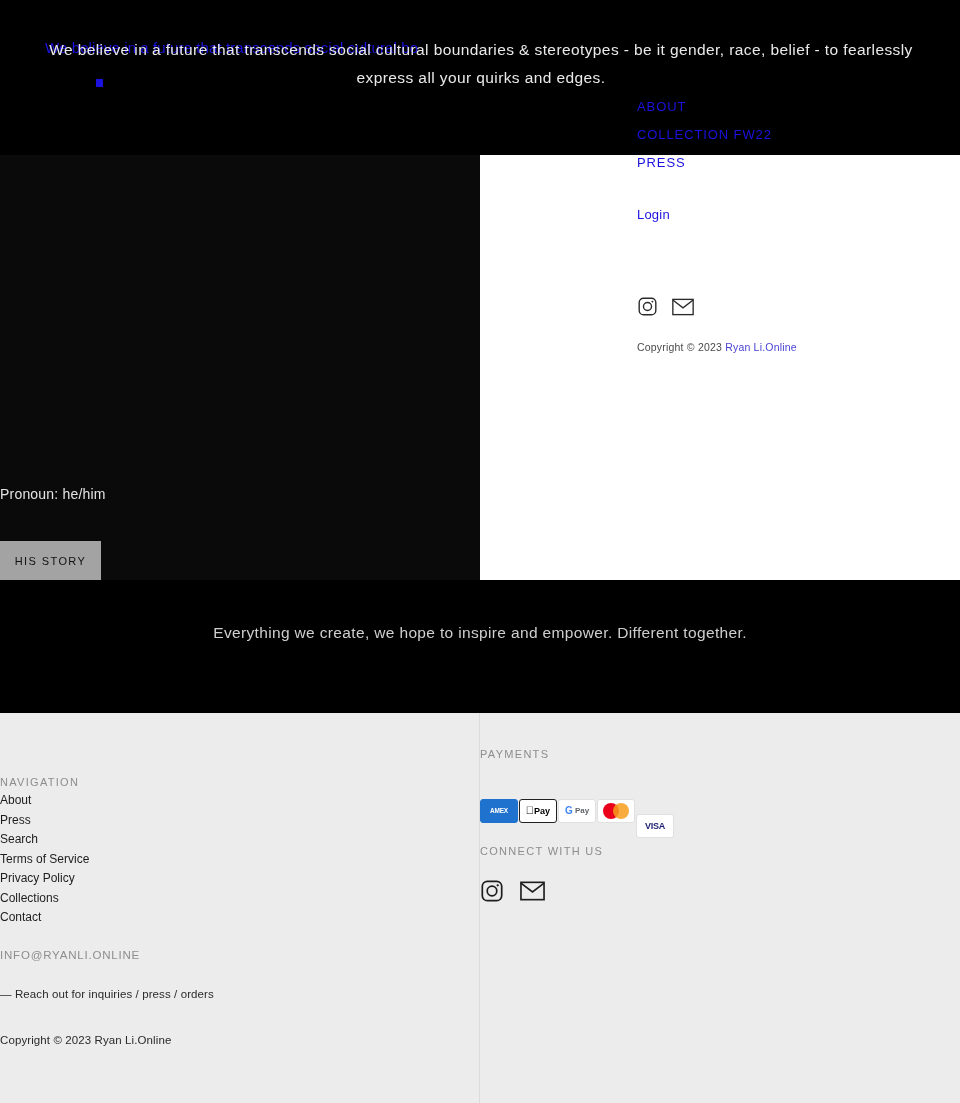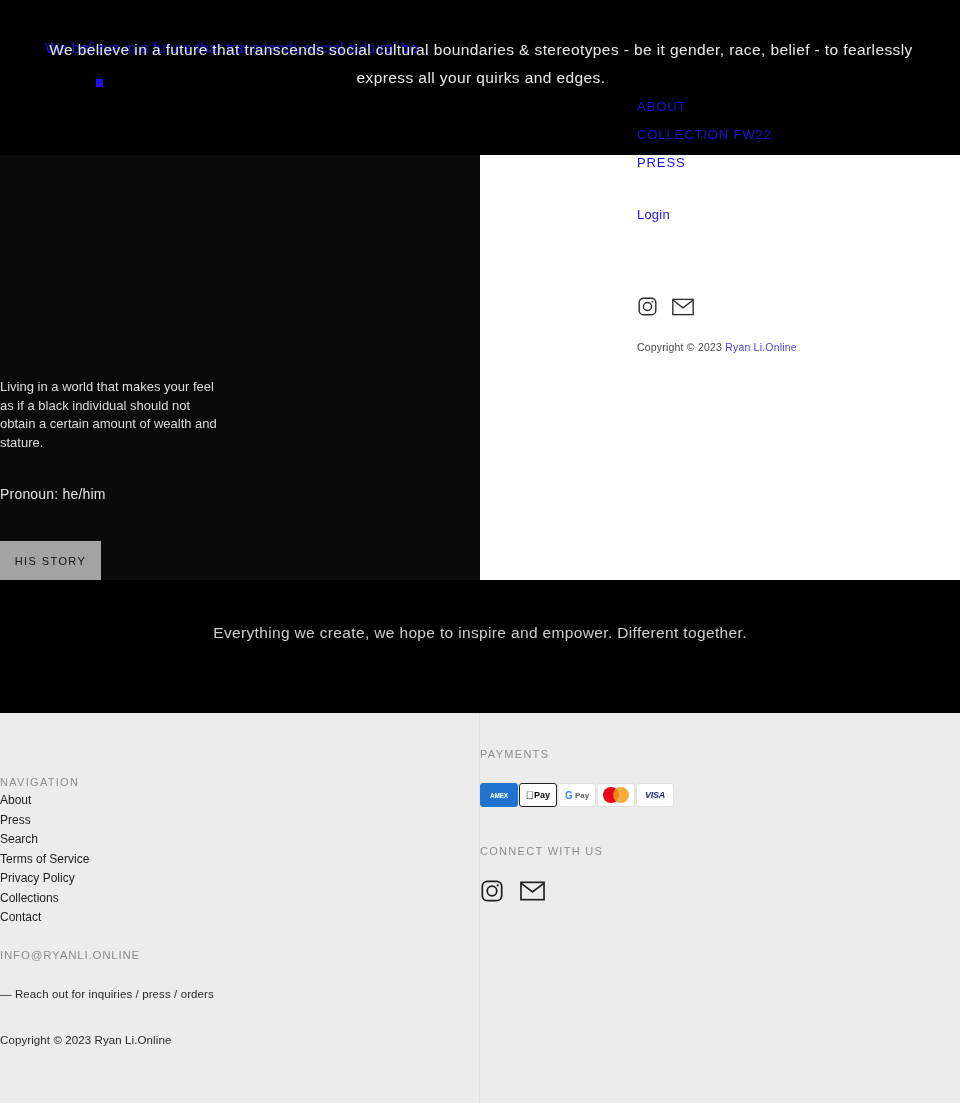--- a/index.html
+++ b/index.html
@@ -138,42 +138,41 @@
   .pay-card{
     width:38px; height:24px; border-radius:3px;
     background:#fff; border:1px solid #e0e0e0;
     display:flex; align-items:center; justify-content:center;
     font-size:7px; font-weight:bold; overflow:hidden;
   }
   .pc-amex{ background:#1f72cd; color:#fff; border-color:#1f72cd;
             font-size:6.5px; letter-spacing:-.2px; }
   .pc-apple{ border:1px solid #222; color:#000; font-size:9px; }
   .pc-gpay{ color:#5f6368; font-size:8px; }
-  .pc-visa{ color:#1a1f71; font-size:9px; font-style:italic; letter-spacing:-.3px; }
+  .pc-visa{ color:#1a1f71; font-size:9px; letter-spacing:-.3px;margin-top:31px; }
   .mc-wrap{ position:relative; width:26px; height:16px; }
   .mc-l,.mc-r{ position:absolute; top:0; width:16px; height:16px; border-radius:50%; }
   .mc-l{ left:0; background:#eb001b; }
   .mc-r{ right:0; background:#f79e1b; opacity:.85; }
 
   .footer-socials{ display:flex; gap:16px; align-items:center; }
 </style>
 </head>
 <body>
 
 <div class="page">
 
   <div class="hero-banner">
     <div class="hero-text-ghost">We believe in a future that transcends social cultural bo</div>
     <div class="hero-text">We believe in a future that transcends social cultural boundaries &amp; stereotypes - be it gender, race, belief - to fearlessly express all your quirks and edges.</div>
     <div class="hero-bullet"></div>
   </div>
 
   <div class="split">
     <div class="split-left">
-      <div class="bio-copy">Living in a world that makes your feel as if a black individual should not obtain a certain amount of wealth and stature.</div>
       <div class="pronoun">Pronoun: he/him</div>
       <button class="story-btn">HIS STORY</button>
     </div>
     <div class="split-right"></div>
   </div>
 
   <div class="menu">
     <a class="menu-item">ABOUT</a>
     <a class="menu-item">COLLECTION FW22</a>
     <a class="menu-item">PRESS</a>

